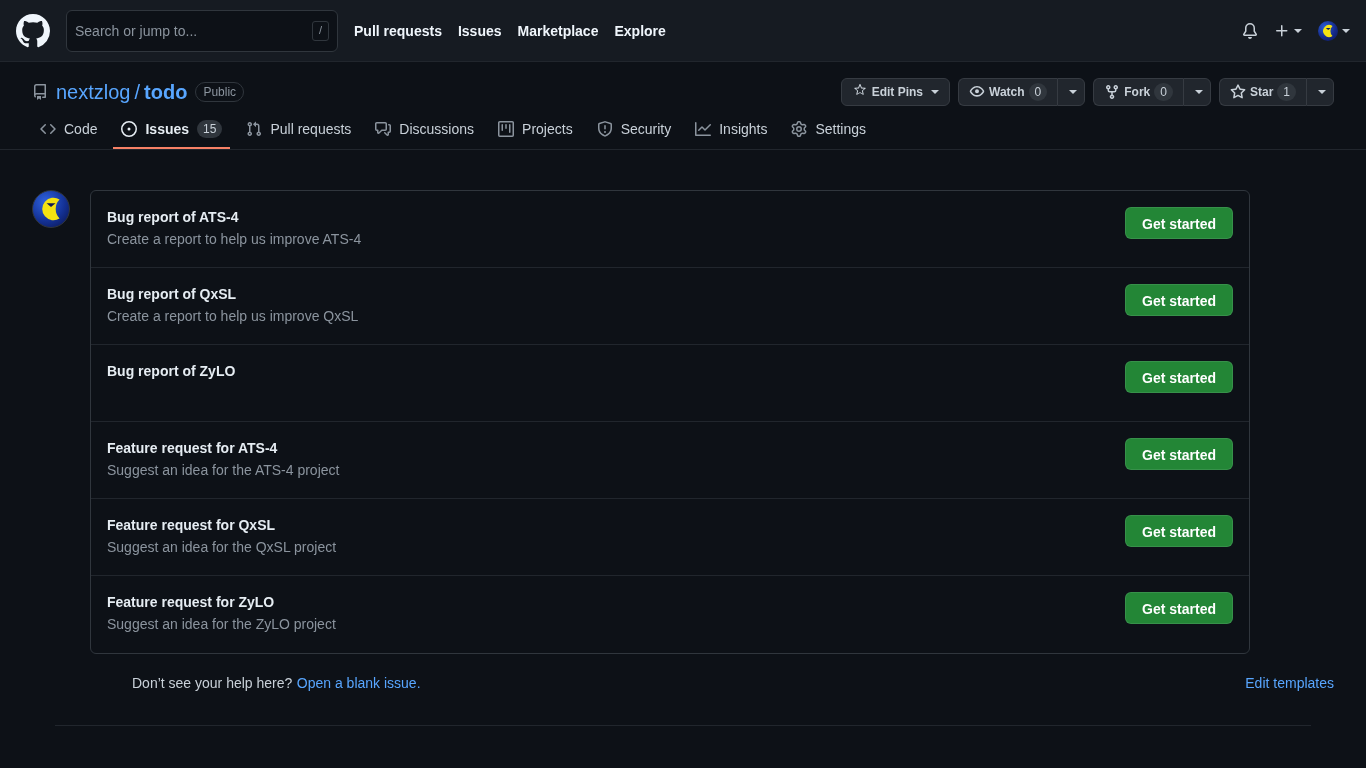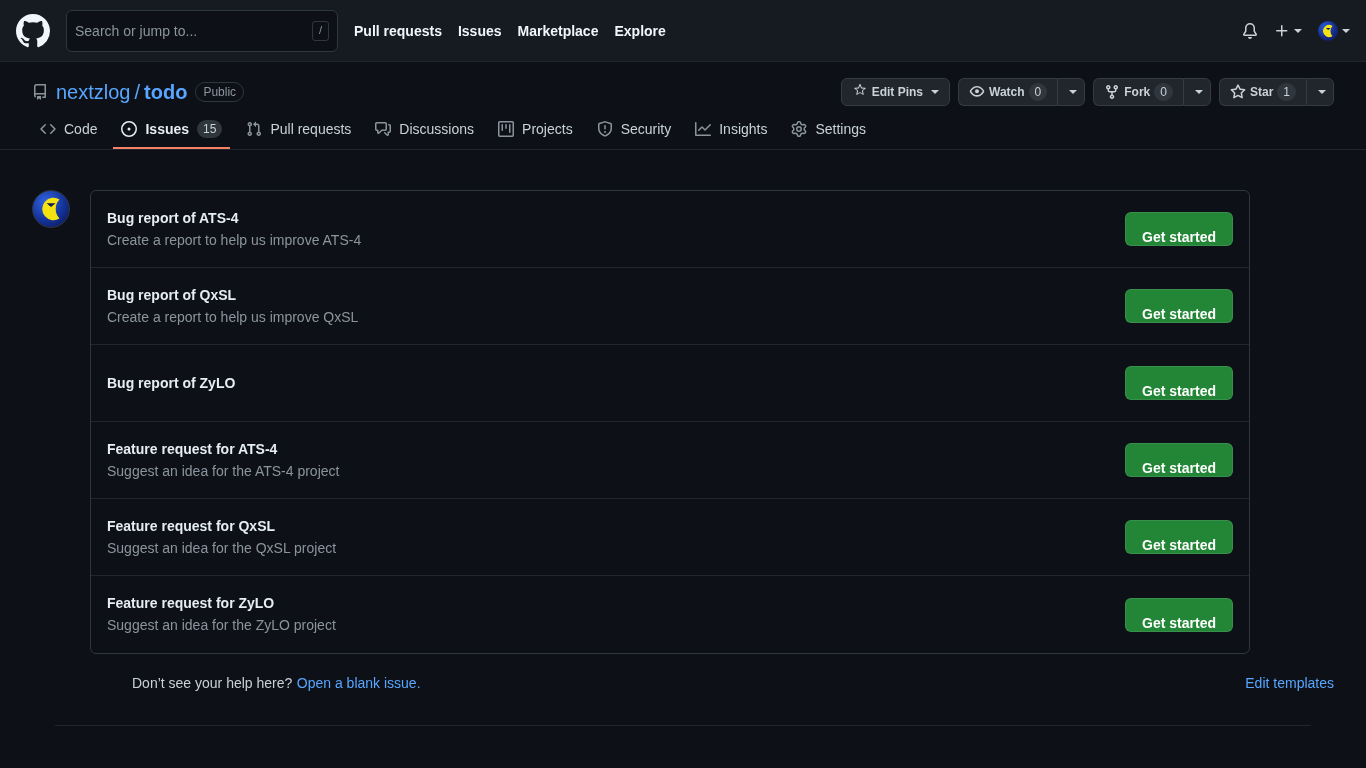--- a/index.html
+++ b/index.html
@@ -185,21 +185,20 @@
 
   .template-card {
     width: 1160px;
     border: 1px solid #30363d;
     border-radius: 6px;
     background: #0d1117;
     overflow: hidden;
   }
   .template-row {
     display: flex;
-    align-items: center;
     padding: 16px;
     border-bottom: 1px solid #21262d;
     min-height: 77px;
   }
   .template-row:last-child { border-bottom: none; }
   .template-text { flex: 1; }
   .template-name {
     font-size: 14px;
     font-weight: bold;
     color: #e6edf3;
@@ -212,21 +211,21 @@
     margin-top: 1px;
   }
   .btn-primary {
     background: #238636;
     border: 1px solid rgba(240,246,252,0.1);
     border-radius: 6px;
     color: #ffffff;
     font-size: 14px;
     font-weight: bold;
     height: 32px;
-    padding: 16px 16px;
+    padding: 8px 16px;
     cursor: pointer;
     white-space: nowrap;
     flex: none;
   }
 
   
   .blank-row {
     display: flex;
     align-items: center;
     padding: 20px 32px 0 132px;

